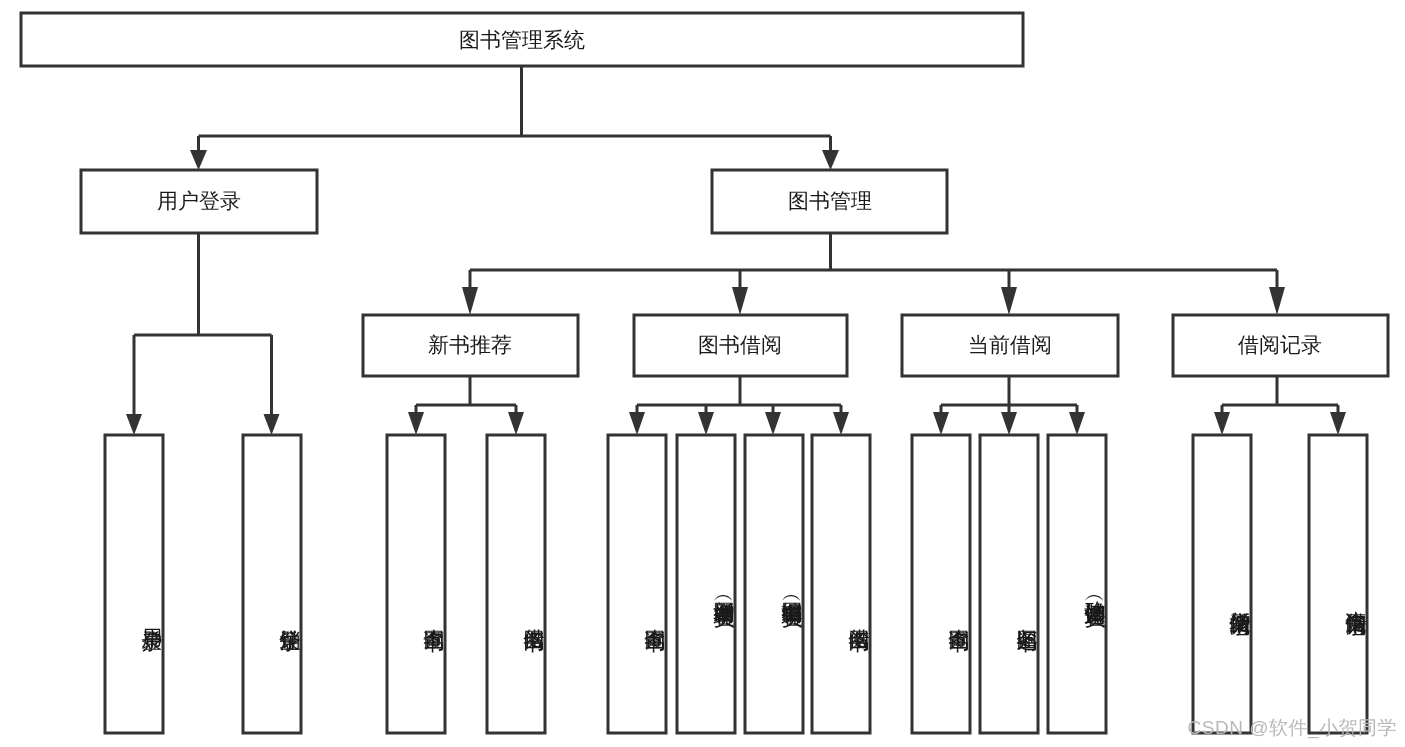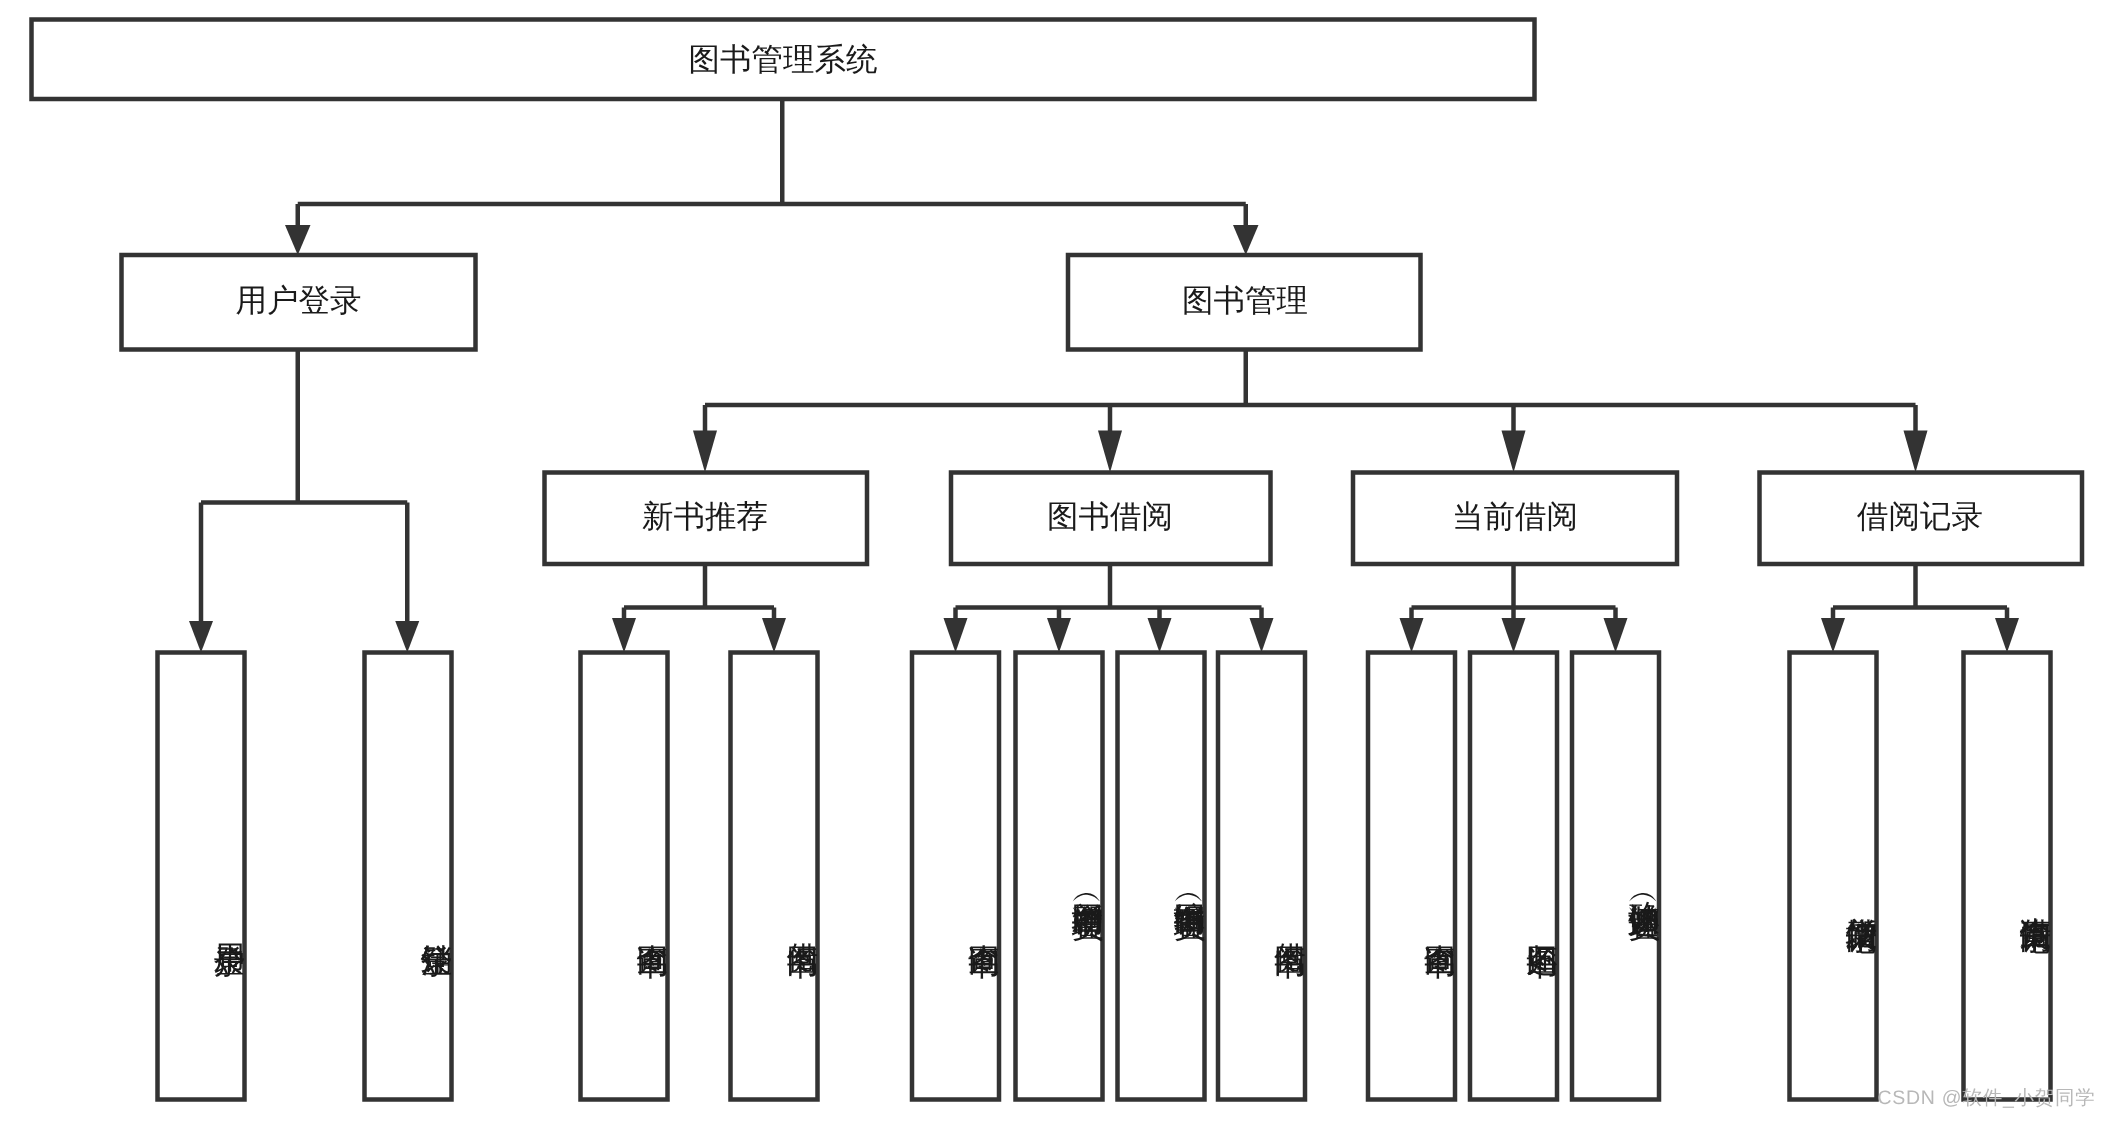--- a/index.html
+++ b/index.html
@@ -62,21 +62,21 @@
     display: flex;
     align-items: flex-start;
     justify-content: center;
     pointer-events: none;
   }
   .watermark {
     position: absolute;
     right: 8px;
     bottom: 6px;
     font-family: "Liberation Sans", "DejaVu Sans", sans-serif;
-    font-size: 13px;
+    font-size: 19px;
     color: #b8b8b8;
     white-space: nowrap;
     letter-spacing: 0.5px;
   }
 </style>
 </head>
 <body>
 
 <div id="diagram-root">
 

